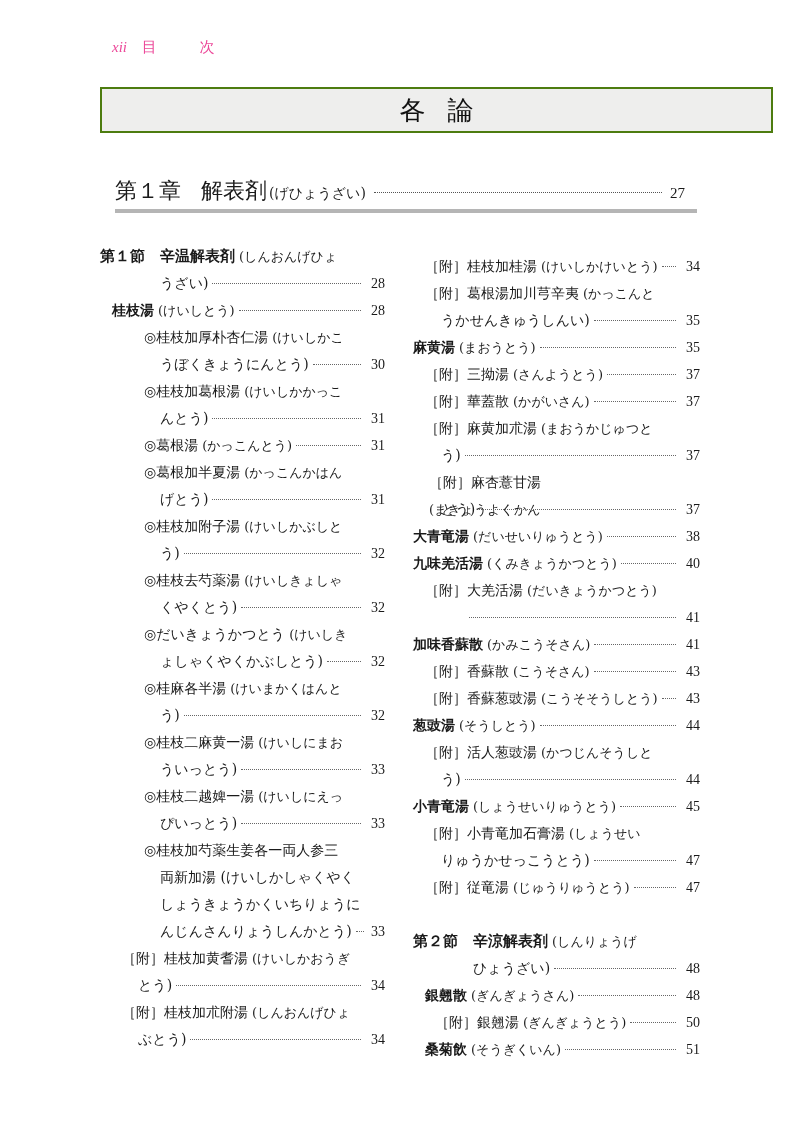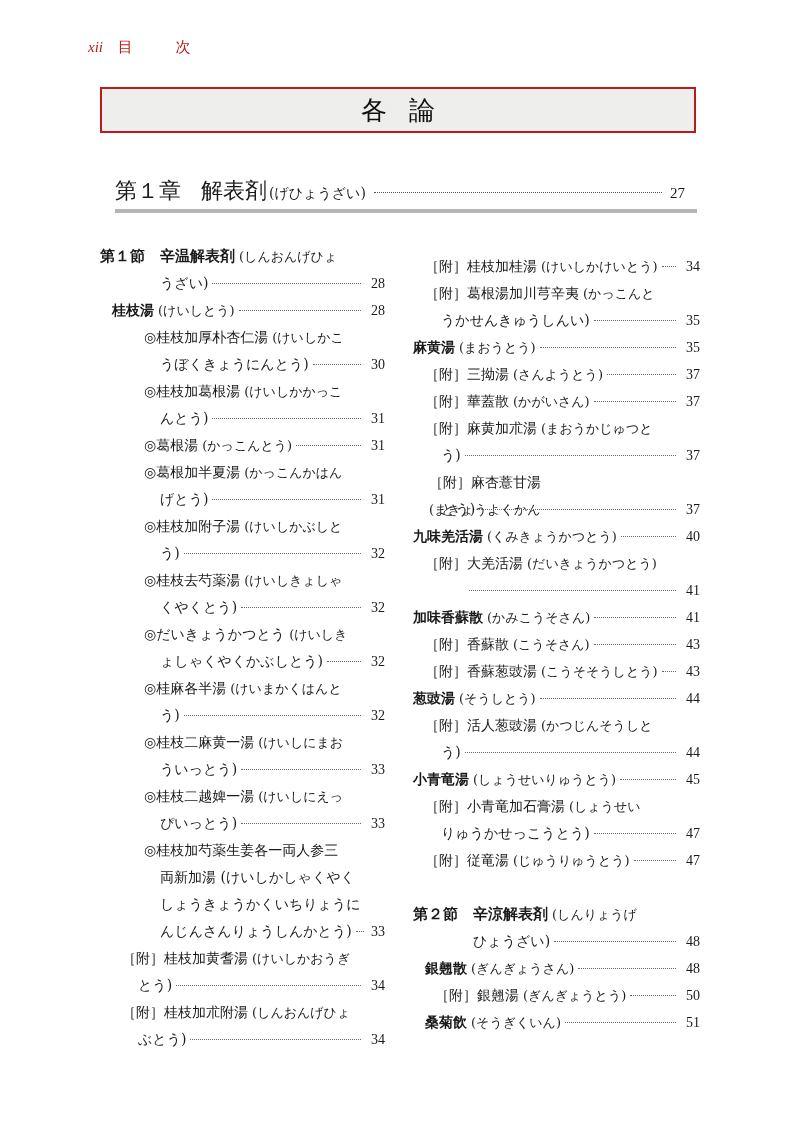--- a/index.html
+++ b/index.html
@@ -1,22 +1,22 @@
 <!DOCTYPE html>
 <html><head>
 <meta charset="utf-8">
 <style>
   html, body { margin:0; padding:0; background:#ffffff; }
   body { width:800px; height:1135px; position:relative; overflow:hidden;
          font-family:"DejaVu Serif", "Liberation Serif", serif; color:#1a1a1a; }
-  .running-head { position:absolute; left:88px; top:38px; font-size:15px; color:#b91c1c; }
+  .running-head { position:absolute; left:112px; top:38px; font-size:15px; color:#ec4899; }
   .running-head .pg { font-style:italic; font-family:"Liberation Serif", serif; margin-right:10px; }
   .running-head .t1 { margin-right:38px; }
-  .part-box { position:absolute; left:100px; top:87px; width:596px; height:46px;
-              background:#eeeeed; border:2px solid #b91c1c; box-sizing:border-box;
+  .part-box { position:absolute; left:100px; top:87px; width:673px; height:46px;
+              background:#eeeeed; border:2px solid #4d7c0f; box-sizing:border-box;
               display:flex; align-items:center; justify-content:center;
               font-size:26px; letter-spacing:22px; padding-left:22px; color:#111; }
   .chapter { position:absolute; left:115px; top:176px; width:570px; height:30px;
              display:flex; align-items:baseline; }
   .chapter .ch-num { font-size:22px; margin-right:20px; }
   .chapter .ch-title { font-size:22px; }
   .chapter .ch-reading { font-size:14px; margin-left:2px; }
   .chapter .leader { flex:1; border-bottom:1.5px dotted #555; margin:0 8px; position:relative; top:-5px; }
   .chapter .pnum { font-size:15px; font-family:"Liberation Serif", serif; }
   .chapter-rule { position:absolute; left:115px; top:209px; width:582px; height:4px; background:#b5b5b5; }
@@ -282,20 +282,28 @@
         <span class="txt rd" style="margin-left: 4px;">(まきょうよくかん</span>
       </div>
       <div class="line" style="padding-left: 28px;">
         <span class="txt">とう)</span>
         <span class="leader"></span>
         <span class="pnum">37</span>
       </div>
     </div>
     <div class="entry main">
       <div class="line" style="padding-left: 0px;">
+        <span class="txt bold">大青竜湯</span>
+        <span class="txt rd" style="margin-left: 4px;">(だいせいりゅうとう)</span>
+        <span class="leader"></span>
+        <span class="pnum">38</span>
+      </div>
+    </div>
+    <div class="entry main">
+      <div class="line" style="padding-left: 0px;">
         <span class="txt bold">九味羌活湯</span>
         <span class="txt rd" style="margin-left: 4px;">(くみきょうかつとう)</span>
         <span class="leader"></span>
         <span class="pnum">40</span>
       </div>
     </div>
     <div class="entry appendix">
       <div class="line" style="padding-left: 12px;">
         <span class="txt">［附］大羌活湯</span>
         <span class="txt rd" style="margin-left: 4px;">(だいきょうかつとう)</span>

